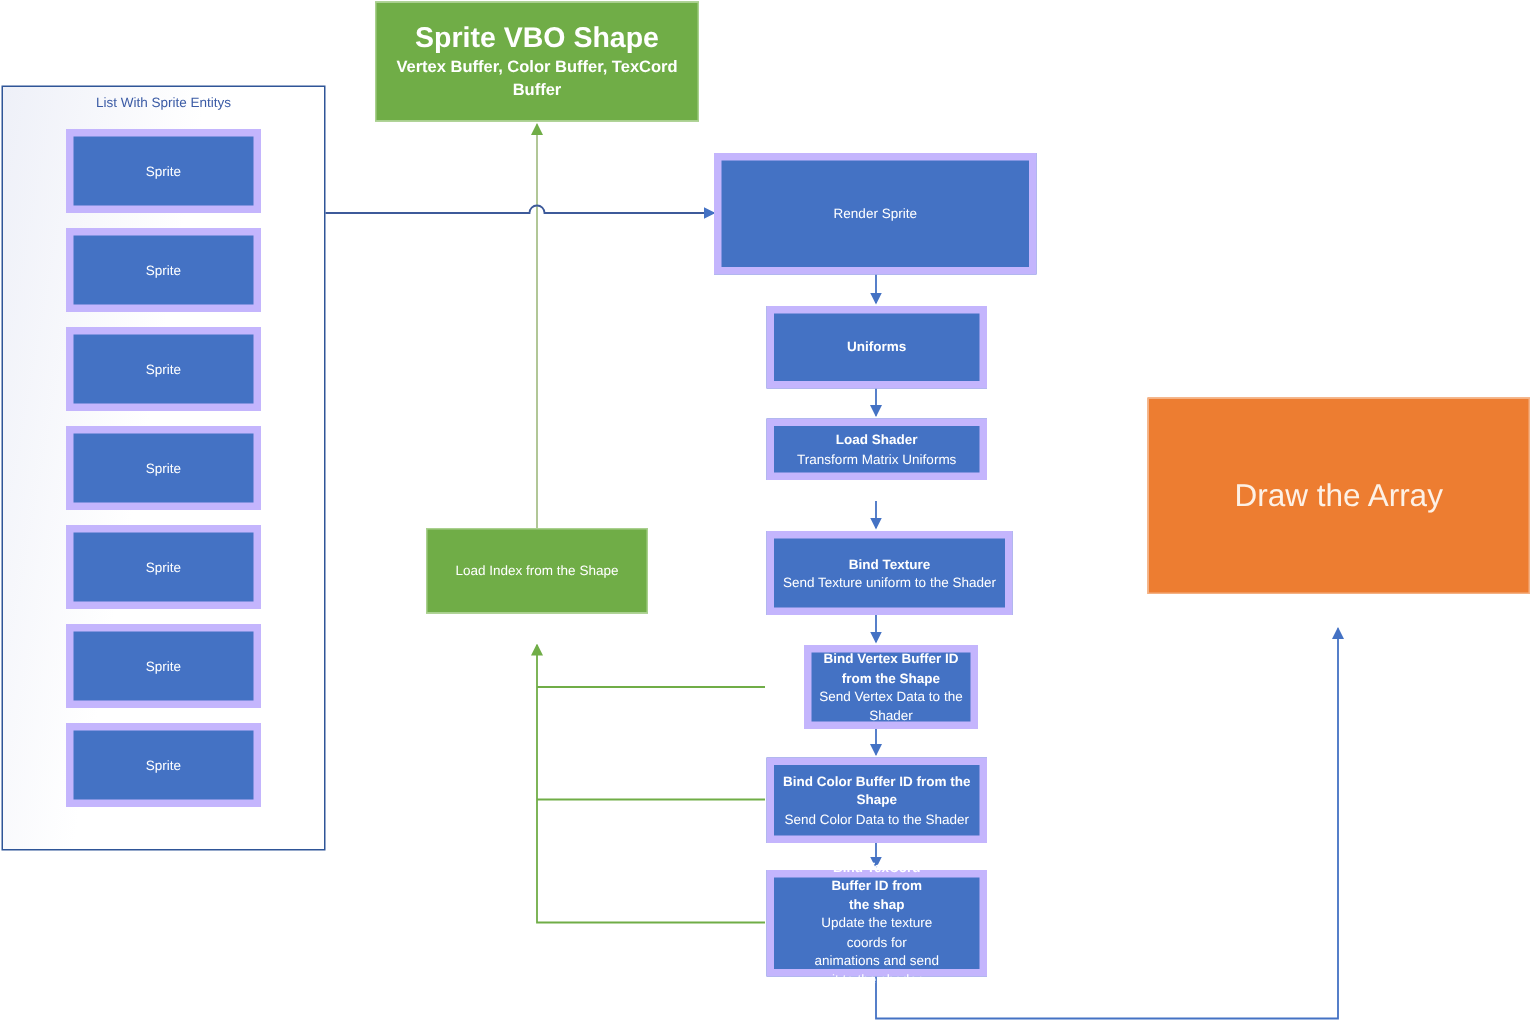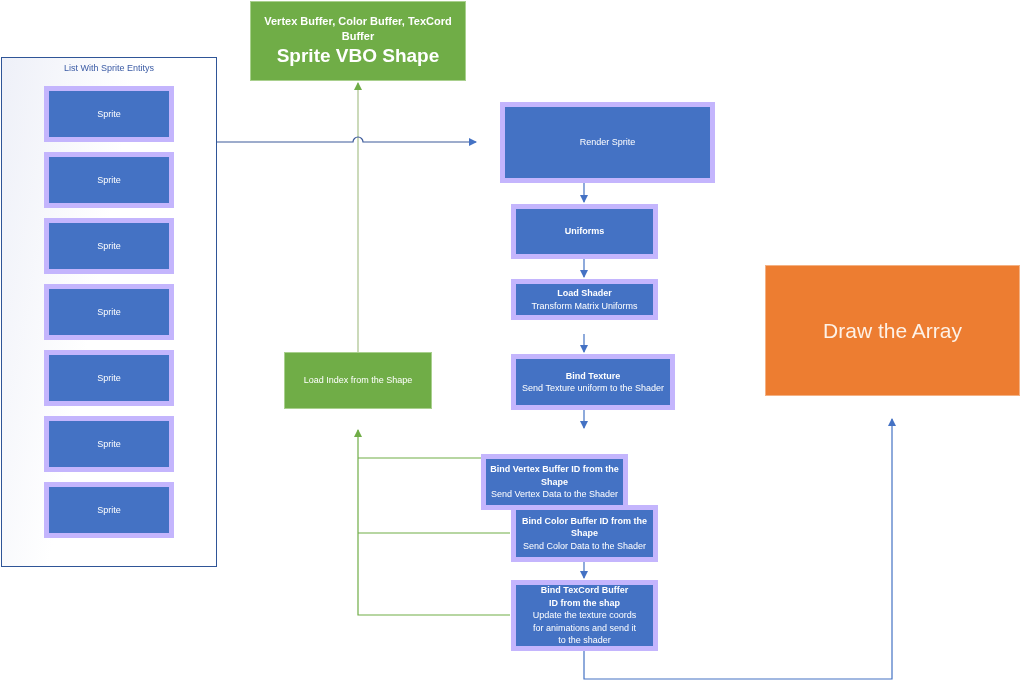--- a/index.html
+++ b/index.html
@@ -67,56 +67,56 @@
     <span>Sprite</span>
   </div>
 <div class="abs box blue sprite" style="left:44px; top:416px; width:130px; height:56px;">
     <span>Sprite</span>
   </div>
 <div class="abs box blue sprite" style="left:44px; top:482px; width:130px; height:56px;">
     <span>Sprite</span>
   </div>
 
 <div class="abs box green" style="left:250px; top:1px; width:216px; height:80px; padding:0 8px;">
+  <div class="bold" style="font-size:19px; line-height:24px;">Sprite VBO Shape</div>
   <div class="bold" style="font-size:11px; line-height:15px;">Vertex Buffer, Color Buffer, TexCord Buffer</div>
-  <div class="bold" style="font-size:19px; line-height:24px;">Sprite VBO Shape</div>
 </div>
 
 <div class="abs box green" style="left:284px; top:352px; width:148px; height:57px;">
   <span class="small">Load Index from the Shape</span>
 </div>
 
-<div class="abs box blue" style="left:476px; top:102px; width:215px; height:81px;margin-left:24px;">
+<div class="abs box blue" style="left:476px; top:102px; width:215px; height:81px;">
   <span class="small">Render Sprite</span>
 </div>
 
 <div class="abs box blue" style="left:511px; top:204px; width:147px; height:55px;">
   <span class="small bold">Uniforms</span>
 </div>
 
 <div class="abs box blue" style="left:511px; top:279px; width:147px; height:41px;">
   <span class="small bold">Load Shader</span>
   <span class="small">Transform Matrix Uniforms</span>
 </div>
 
 <div class="abs box blue" style="left:511px; top:354px; width:164px; height:56px; padding:0 6px;">
   <span class="small bold">Bind Texture</span>
   <span class="small">Send Texture uniform to the Shader</span>
 </div>
 
-<div class="abs box blue" style="left:481px; top:430px; width:147px; height:56px; padding:0 4px;margin-top:24px;">
+<div class="abs box blue" style="left:536px; top:430px; width:116px; height:56px; padding:0 4px;">
   <span class="small bold">Bind Vertex Buffer ID from the Shape</span>
   <span class="small">Send Vertex Data to the Shader</span>
 </div>
 
 <div class="abs box blue" style="left:511px; top:505px; width:147px; height:57px; padding:0 4px;">
   <span class="small bold">Bind Color Buffer ID from the Shape</span>
   <span class="small">Send Color Data to the Shader</span>
 </div>
 
-<div class="abs box blue" style="left:511px; top:580px; width:147px; height:71px; padding:0 14px;align-items:center;">
+<div class="abs box blue" style="left:511px; top:580px; width:147px; height:71px; padding:0 26px;align-items:center;">
   <span class="small bold" style="padding:0 10px;">Bind TexCord Buffer ID from the shap</span>
   <span class="small">Update the texture coords for animations and send it to the shader</span>
 </div>
 
 <div class="abs box orange" style="left:765px; top:265px; width:255px; height:131px;">
   <span style="font-size:21px; color:#fdf1e6;">Draw the Array</span>
 </div>
 
 </body></html>

